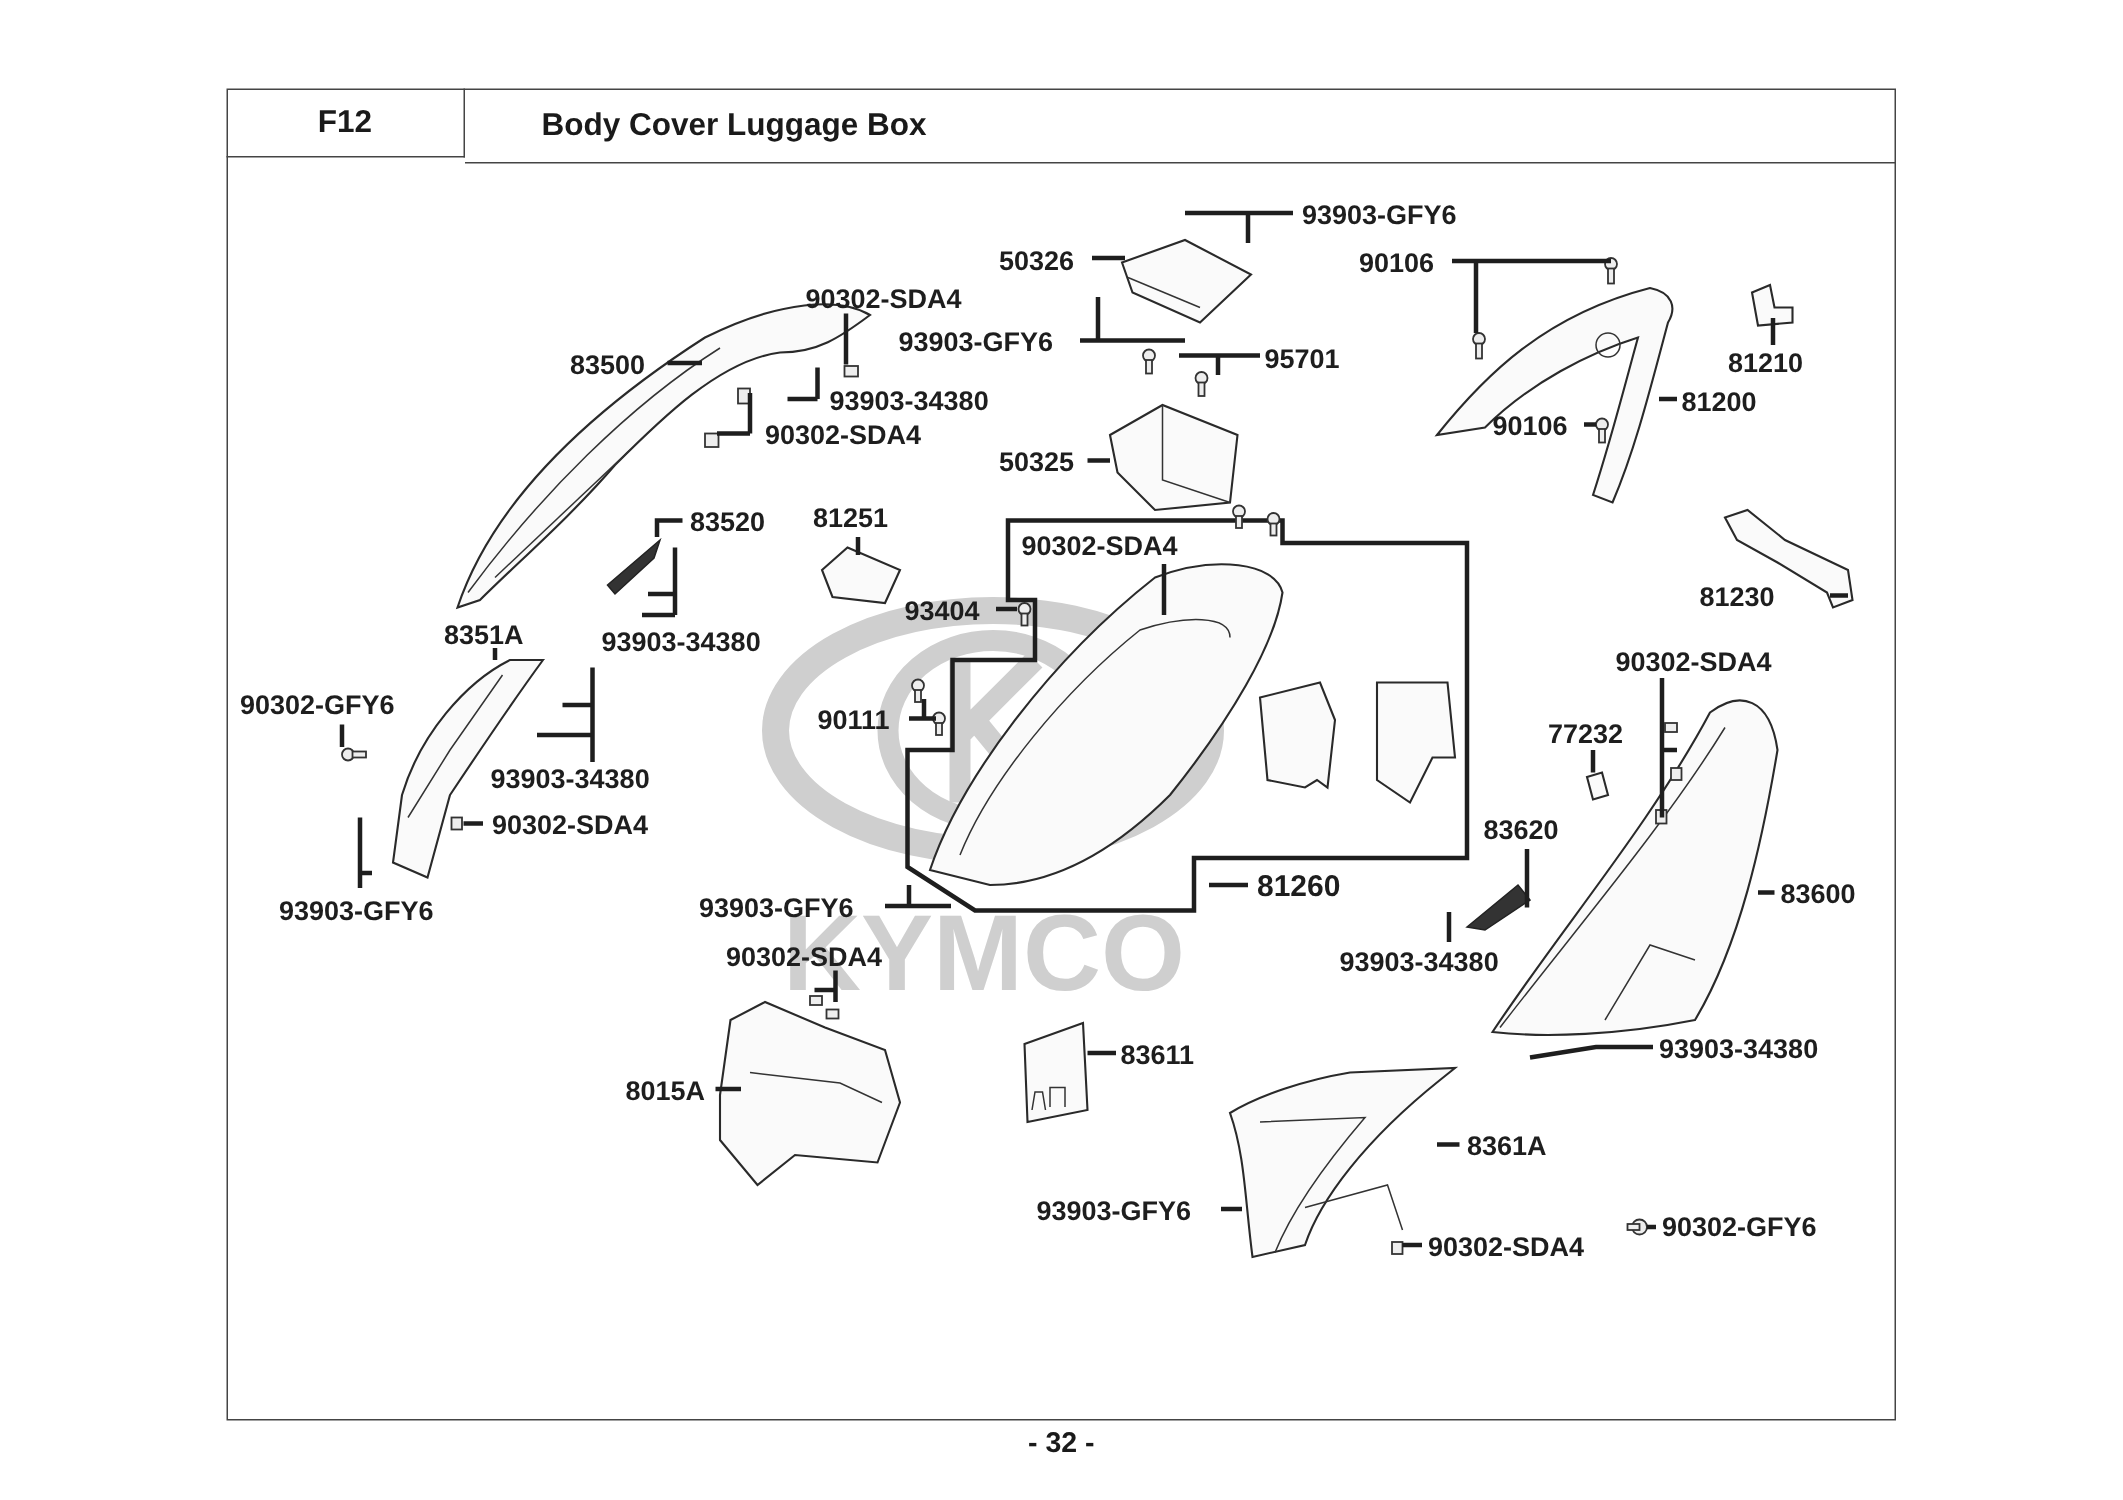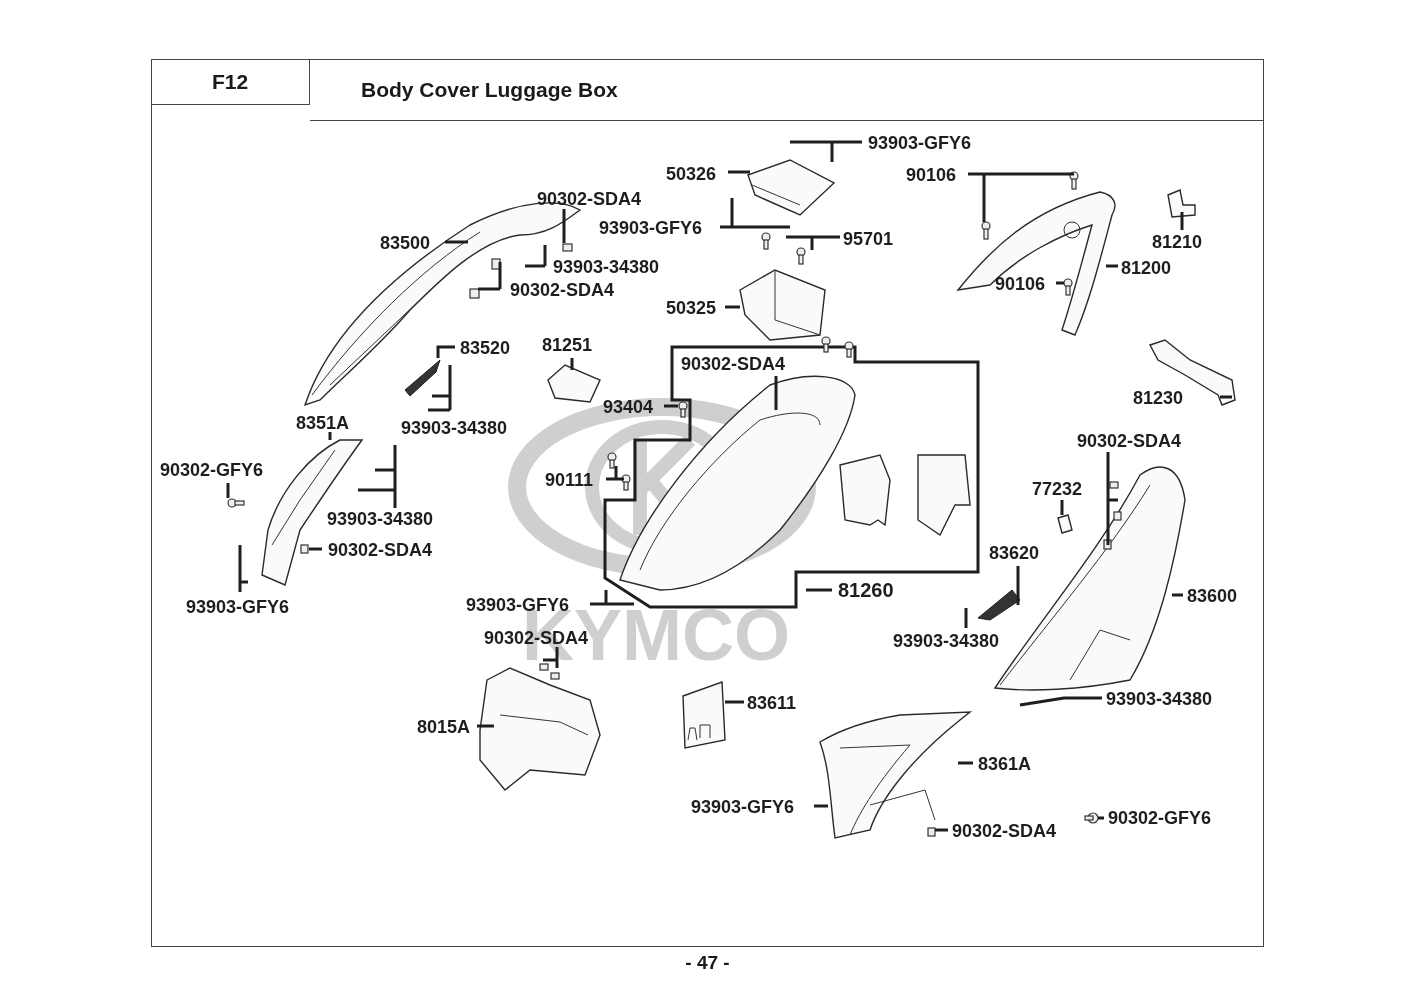--- a/index.html
+++ b/index.html
@@ -4,21 +4,21 @@
 <style>
   html, body { margin:0; padding:0; background:#ffffff; }
   body { width:1415px; height:1000px; position:relative; overflow:hidden;
          font-family:"Liberation Sans", sans-serif; color:#1a1a1a; }
   .frame { position:absolute; left:151px; top:59px; width:1113px; height:888px;
            border:1.5px solid #444; box-sizing:border-box; }
   .hdr-code { position:absolute; left:151px; top:59px; width:159px; height:46px;
               border-right:1.5px solid #444; border-bottom:1.5px solid #444; box-sizing:border-box;
               display:flex; align-items:center; justify-content:center;
               font-weight:bold; font-size:21px; }
-  .hdr-title { position:absolute; left:310px; top:59px; width:954px; height:62px;
+  .hdr-title { position:absolute; left:310px; top:59px; width:954px; height:50px;
                border-bottom:1.5px solid #444; box-sizing:border-box;
                display:flex; align-items:center; padding-left:51px;
                font-weight:bold; font-size:21px; }
   .page-num { position:absolute; left:0; width:1415px; top:952px; text-align:center;
               font-weight:bold; font-size:19px; }
   svg.diagram { position:absolute; left:0; top:0; }
   .lbl { font-family:"Liberation Sans", sans-serif; font-weight:bold; font-size:18px; fill:#1e1e1e; }
   .ln { stroke:#1e1e1e; stroke-width:3; fill:none; }
   .part { stroke:#2a2a2a; stroke-width:1.4; fill:#fafafa; }
   .part-thin { stroke:#333; stroke-width:1; fill:none; }
@@ -238,13 +238,13 @@
   <text class="lbl" x="893" y="647">93903-34380</text>
   <text class="lbl" x="1106" y="705">93903-34380</text>
   <text class="lbl" x="747" y="709">83611</text>
   <text class="lbl" x="417" y="733">8015A</text>
   <text class="lbl" x="978" y="770">8361A</text>
   <text class="lbl" x="691" y="813">93903-GFY6</text>
   <text class="lbl" x="952" y="837">90302-SDA4</text>
   <text class="lbl" x="1108" y="824">90302-GFY6</text>
 </svg>
 
-<div class="page-num">- 47 -</div>
+<div class="page-num">- 32 -</div>
 
 </body></html>

